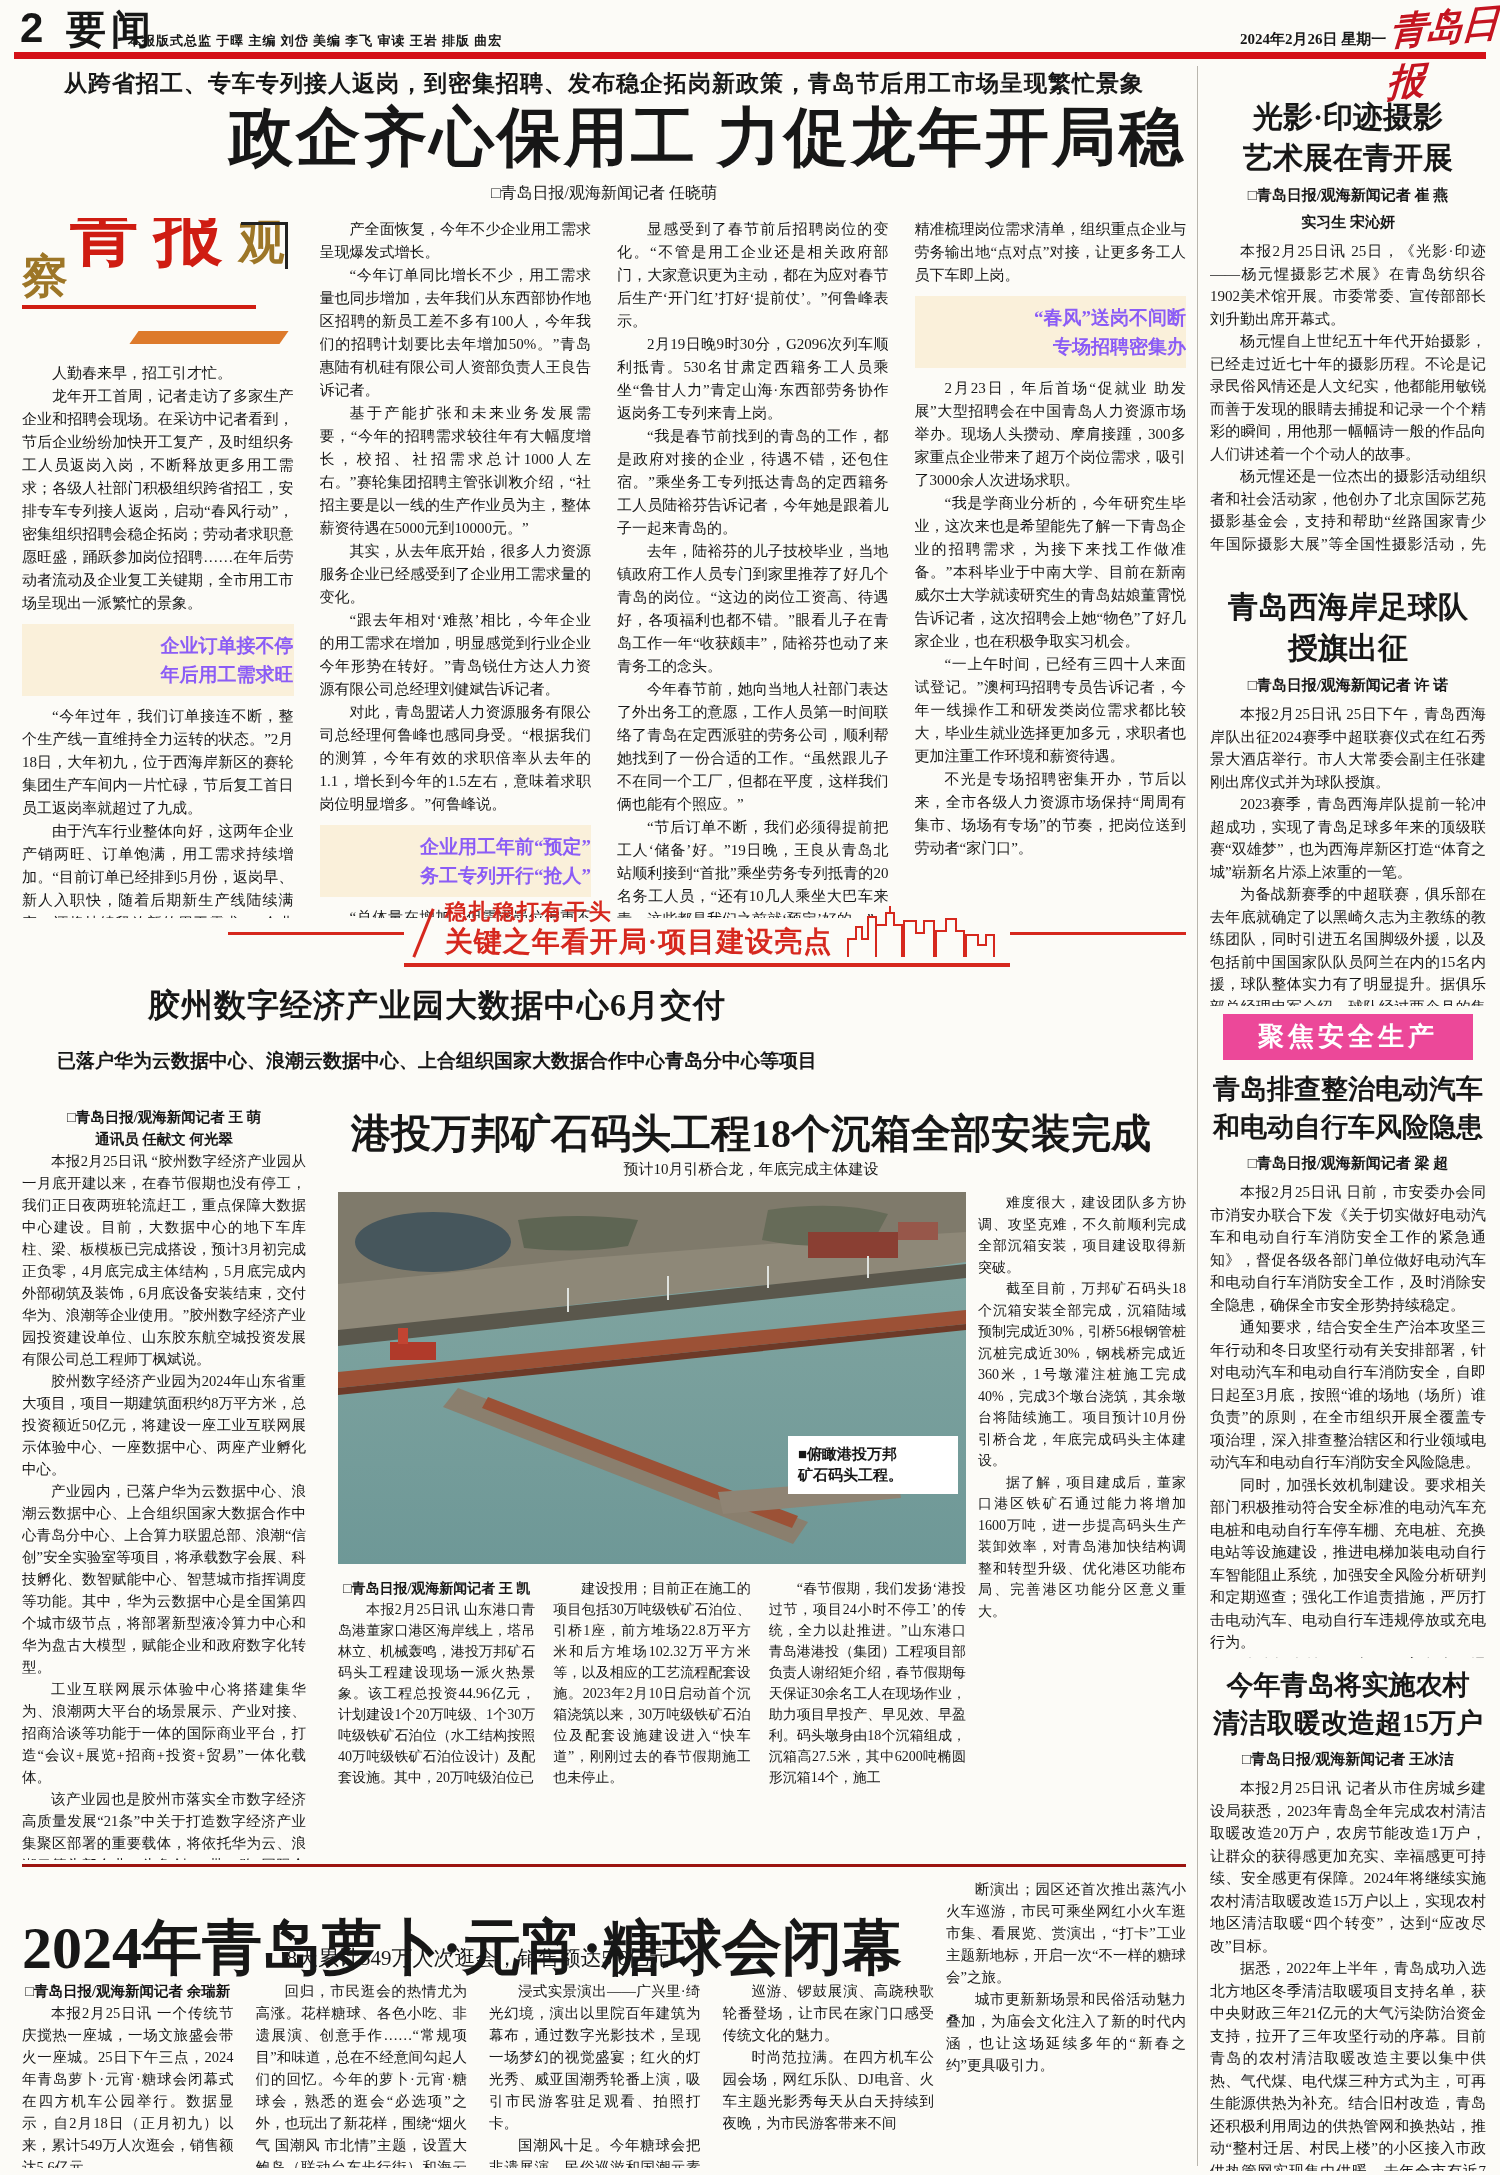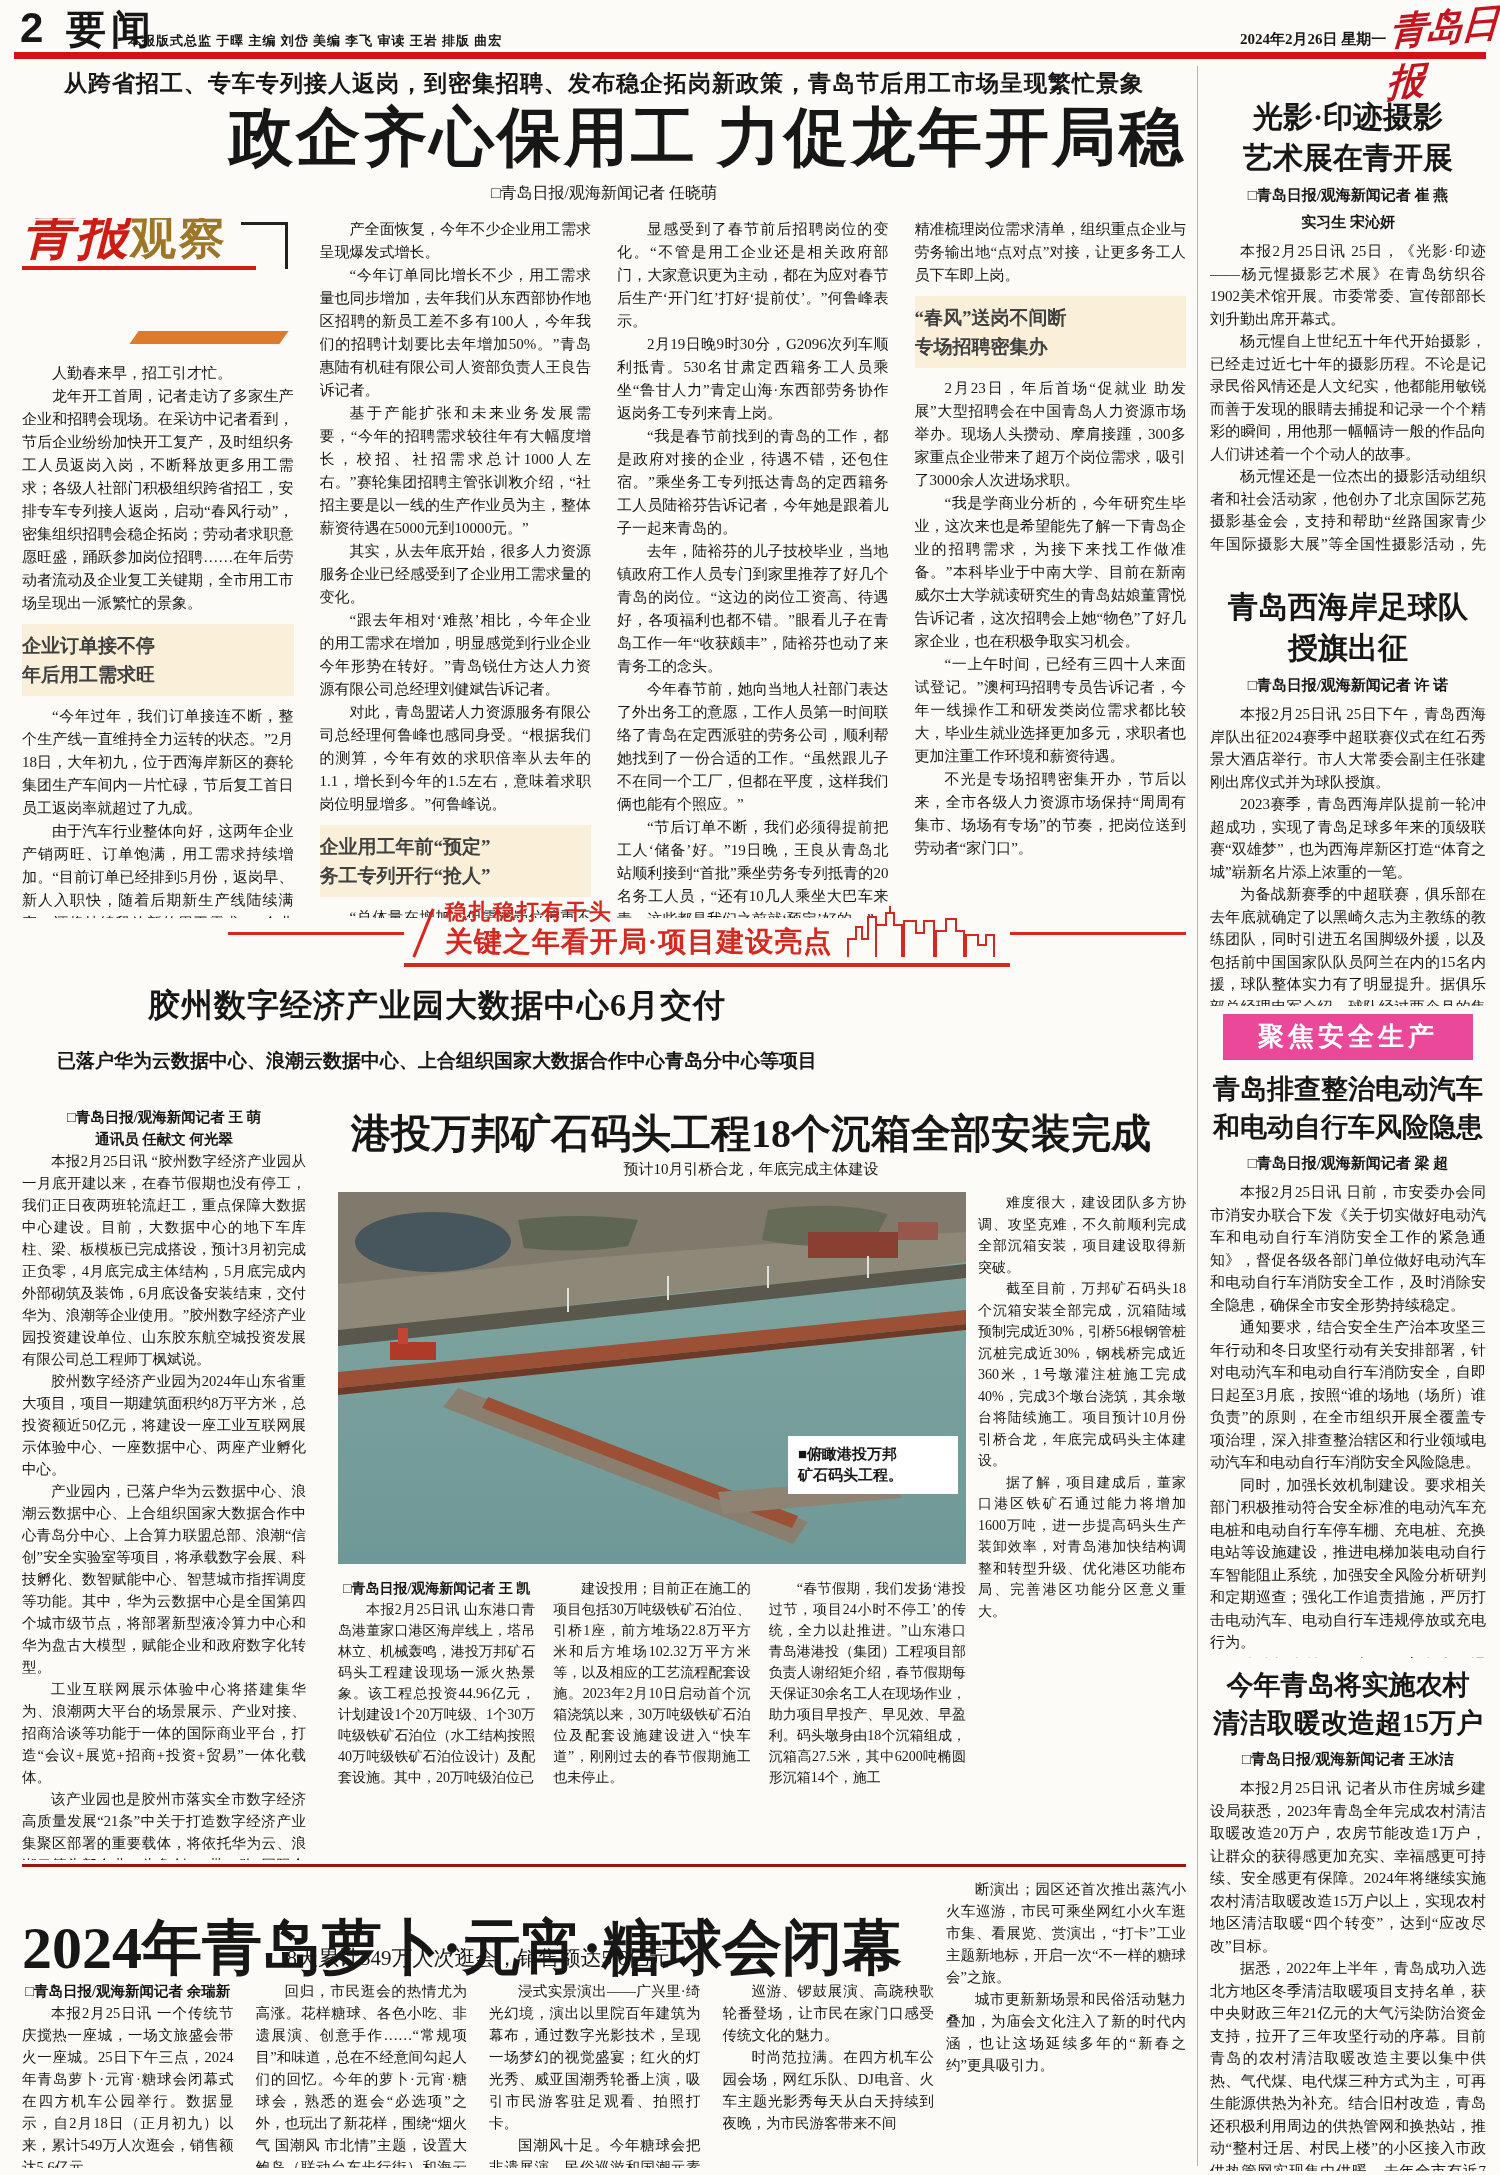--- a/index.html
+++ b/index.html
@@ -15,26 +15,26 @@
   #hdr-logo{left:1388px;top:2px;font-size:38px;font-weight:900;color:#c41420;
             font-style:italic;transform:rotate(-5deg) skewX(-8deg);letter-spacing:-2px;}
   #hdr-rule{left:14px;top:52px;width:1472px;height:7px;background:#d41118;}
   
   #ta{left:22px;top:68px;width:1164px;}
   #ta-kicker{text-align:center;font-size:23px;font-weight:700;letter-spacing:1px;}
   #ta-head{text-align:right;font-size:64px;font-weight:900;letter-spacing:3px;margin-top:4px;line-height:1.1;}
   #ta-byline{text-align:center;font-size:16px;margin-top:10px;}
   #ta-cols{display:flex;gap:26px;margin-top:14px;height:700px;overflow:hidden;}
   .ta-col{flex:1;overflow:hidden;font-size:15px;line-height:23px;text-align:justify;}
-  .subhead-box{background:#faf0da;text-align:left;font-weight:700;font-size:19px;
-               line-height:29px;padding:7px 0;margin:9px 0;color:#404040;}
+  .subhead-box{background:#faf0da;text-align:right;font-weight:700;font-size:19px;
+               line-height:29px;padding:7px 0;margin:9px 0;color:#8b5cf6;}
   .subhead-box div{text-indent:0;}
   
   #guan{position:relative;height:126px;margin:6px 6px 12px 0;}
-  #guan-t1{font-size:52px;color:#cf1c12;font-weight:900;font-style:italic;letter-spacing:2px;}
+  #guan-t1{font-size:68px;color:#cf1c12;font-weight:900;letter-spacing:2px;margin-left:48px;}
   #guan-t2{font-size:46px;color:#9d7627;font-weight:900;letter-spacing:3px;}
   #guan-line{height:4px;background:#d01d12;width:88%;margin-top:6px;}
   #guan-bar{position:absolute;right:4px;bottom:6px;width:150px;height:13px;background:#dd7a2b;transform:skewX(-35deg);}
   #guan-bracket{position:absolute;top:-2px;right:0;width:44px;height:44px;
                 border-top:3px solid #222;border-right:3px solid #222;}
   
   #banner{left:228px;top:900px;width:958px;height:66px;display:flex;align-items:center;}
   .banner-line{flex:1;height:3px;background:#d6281e;}
   #banner-content{display:flex;align-items:flex-end;gap:14px;padding:0 14px 4px 18px;
                   border-bottom:4px solid #d6281e;position:relative;}

